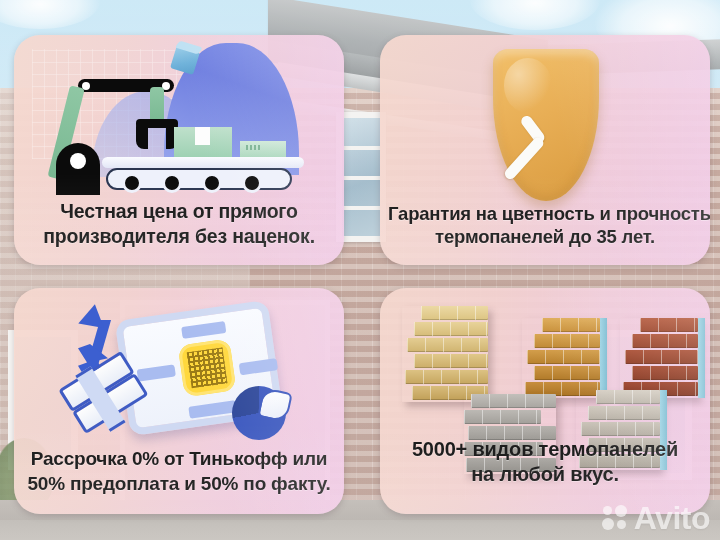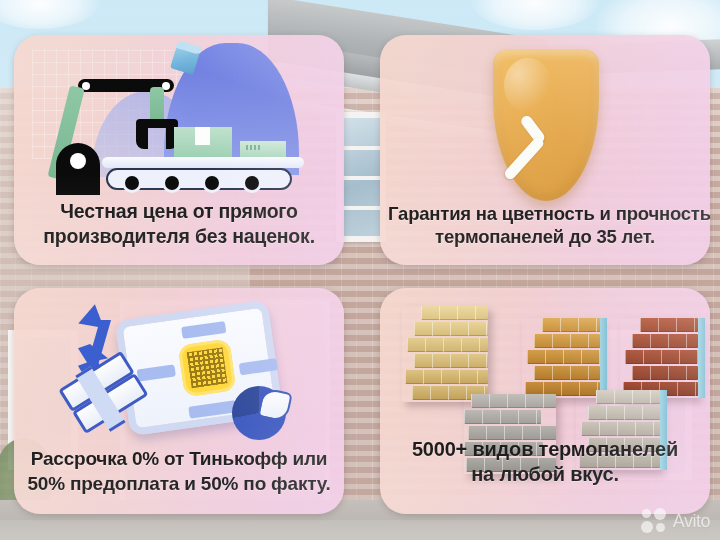--- a/index.html
+++ b/index.html
@@ -423,21 +423,21 @@
   }
   .avito .marks { position: relative; width: 26px; height: 26px; }
   .avito .marks i {
     position: absolute; border-radius: 50%; background: #fff; display: block;
   }
   .avito .m1 { left: 1px;  top: 1px;  width: 9px;  height: 9px; }
   .avito .m2 { left: 13px; top: 0px;  width: 12px; height: 12px; }
   .avito .m3 { left: 0px;  top: 13px; width: 12px; height: 12px; }
   .avito .m4 { left: 15px; top: 15px; width: 9px;  height: 9px; }
   .avito .wm-text {
-    color: #fff; font-size: 18px; font-weight: normal; letter-spacing: -.5px;
+    color: #fff; font-size: 32px; font-weight: bold; letter-spacing: -.5px;
     line-height: 1;
     text-shadow: 0 1px 2px rgba(0,0,0,.10);
   }
 </style>
 </head>
 <body>
 
 <div id="stage">
 
   <div class="bg-layer">

